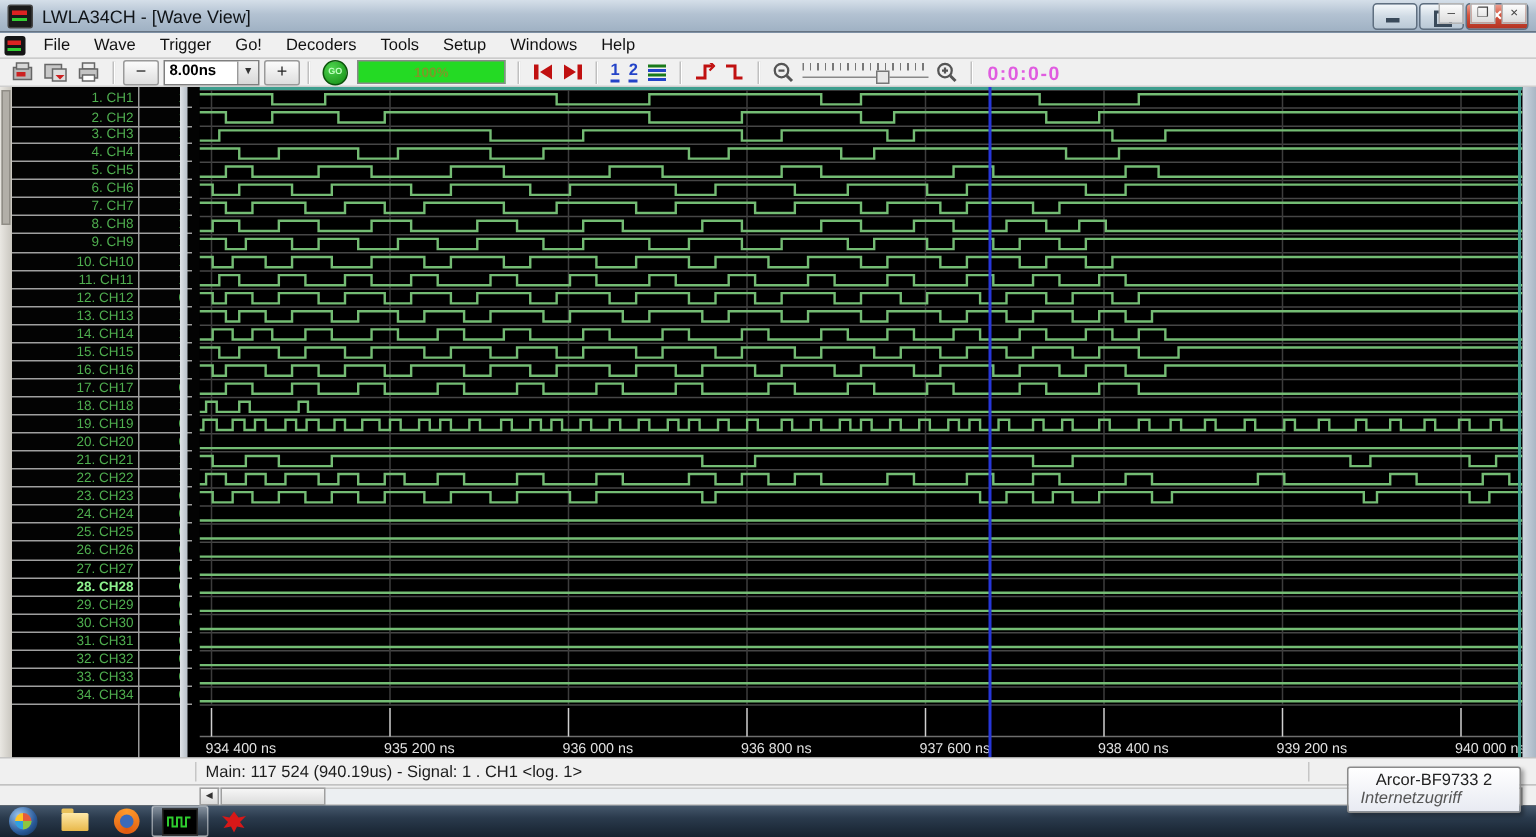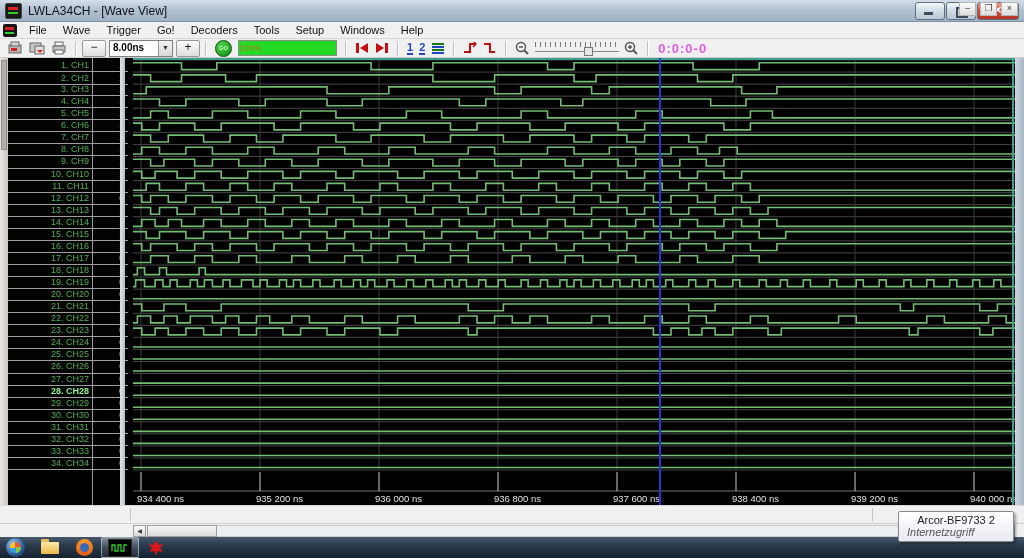--- a/index.html
+++ b/index.html
@@ -38,21 +38,21 @@
   .ticon{margin:0 3px;display:inline-flex;}
   .tbtn{min-width:16px;height:15px;border:1px solid #9a9a9a;background:linear-gradient(#fcfcfc,#dedede);
     font-size:12px;line-height:13px;text-align:center;color:#222;padding:0 3px;border-radius:2px;}
   .combo{width:62px;height:15px;border:1px solid #7f7f7f;background:#fff;display:flex;margin:0 3px;}
   .combo .val{flex:1;font-size:10px;font-weight:bold;line-height:14px;padding-left:3px;}
   .combo .dd{width:13px;background:linear-gradient(#f4f4f4,#d8d8d8);border-left:1px solid #9a9a9a;
     font-size:7px;line-height:13px;text-align:center;color:#333;}
   .gobtn{width:15px;height:15px;border-radius:50%;background:radial-gradient(circle at 35% 30%,#4ed44e,#128a12);
     border:1px solid #0a520a;color:#bfffbf;font-size:6px;font-weight:bold;text-align:center;line-height:15px;margin:0 3px;}
   .progress{width:97px;height:14px;border:1px solid #8a8a8a;background:#24da24;margin:0 3px;
-    text-align:left;font-size:9px;font-weight:bold;color:#7d9a28;line-height:14px;}
+    text-align:center;font-size:9px;font-weight:bold;color:#7d9a28;line-height:14px;}
   .mark12{color:#2343c8;font-weight:bold;font-size:11px;border-bottom:2px solid #2343c8;line-height:11px;margin:0 3px;}
   .counter{color:#e05ce0;font-weight:bold;font-size:13px;letter-spacing:1px;margin-left:4px;}
   .slider{width:84px;height:13px;position:relative;margin:0 2px;}
   .slider .ticks{position:absolute;top:0;left:0;right:0;height:5px;
      background:repeating-linear-gradient(90deg,#777 0 1px,transparent 1px 5px);}
   .slider .track{position:absolute;left:0;right:0;top:9px;border-top:1px solid #888;}
   .slider .thumb{position:absolute;top:5px;left:58%;width:7px;height:7px;background:#e8e8e8;
      border:1px solid #777;}
   
   .main{position:absolute;top:58px;left:0;width:1024px;height:447px;background:#000;}
@@ -488,20 +488,21 @@
         <line x1="841" y1="414" x2="841" y2="433" stroke="#cfcfcf" stroke-width="1"></line>
         <text x="837" y="444" fill="#e2e2e2" font-size="9.5" font-family="&quot;Liberation Sans&quot;,sans-serif">940 000 ns</text>
         <rect x="879" y="0" width="2" height="447" fill="#3e9e8e"></rect>
         <rect x="526" y="0" width="2" height="447" fill="#2636d8"></rect>
       </svg></div>
   <div class="rightframe"></div>
 </div>
 
 <div class="statusbar">
   <span class="div1"></span>
+  <span class="txt">Main: 117 524  (940.19us) - Signal: 1 . CH1 &lt;log. 1&gt;</span>
   <span class="div2"></span>
 </div>
 
 <div class="hscroll">
   <div class="hs-track"></div>
   <div class="hs-btn" style="left:133px;">◀</div>
   <div class="hs-thumb"></div>
   <div class="hs-btn" style="left:1002px;">▶</div>
 </div>
 

